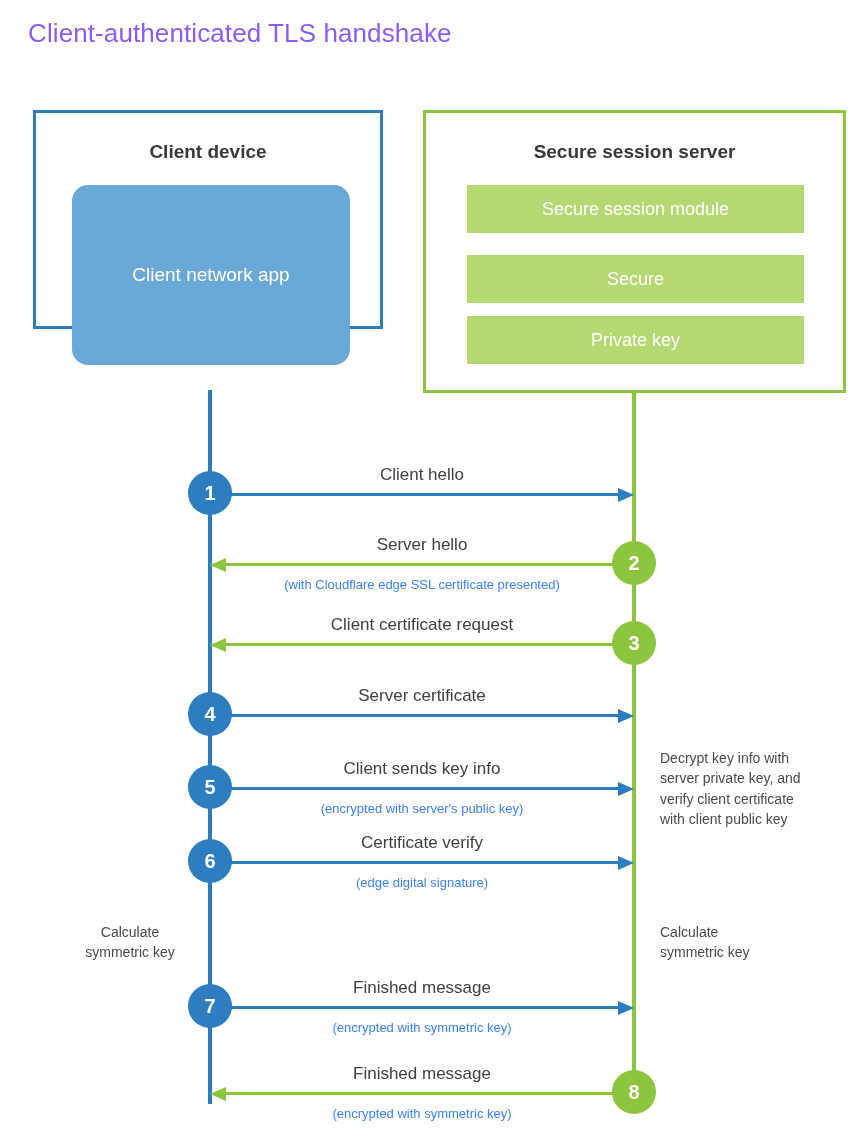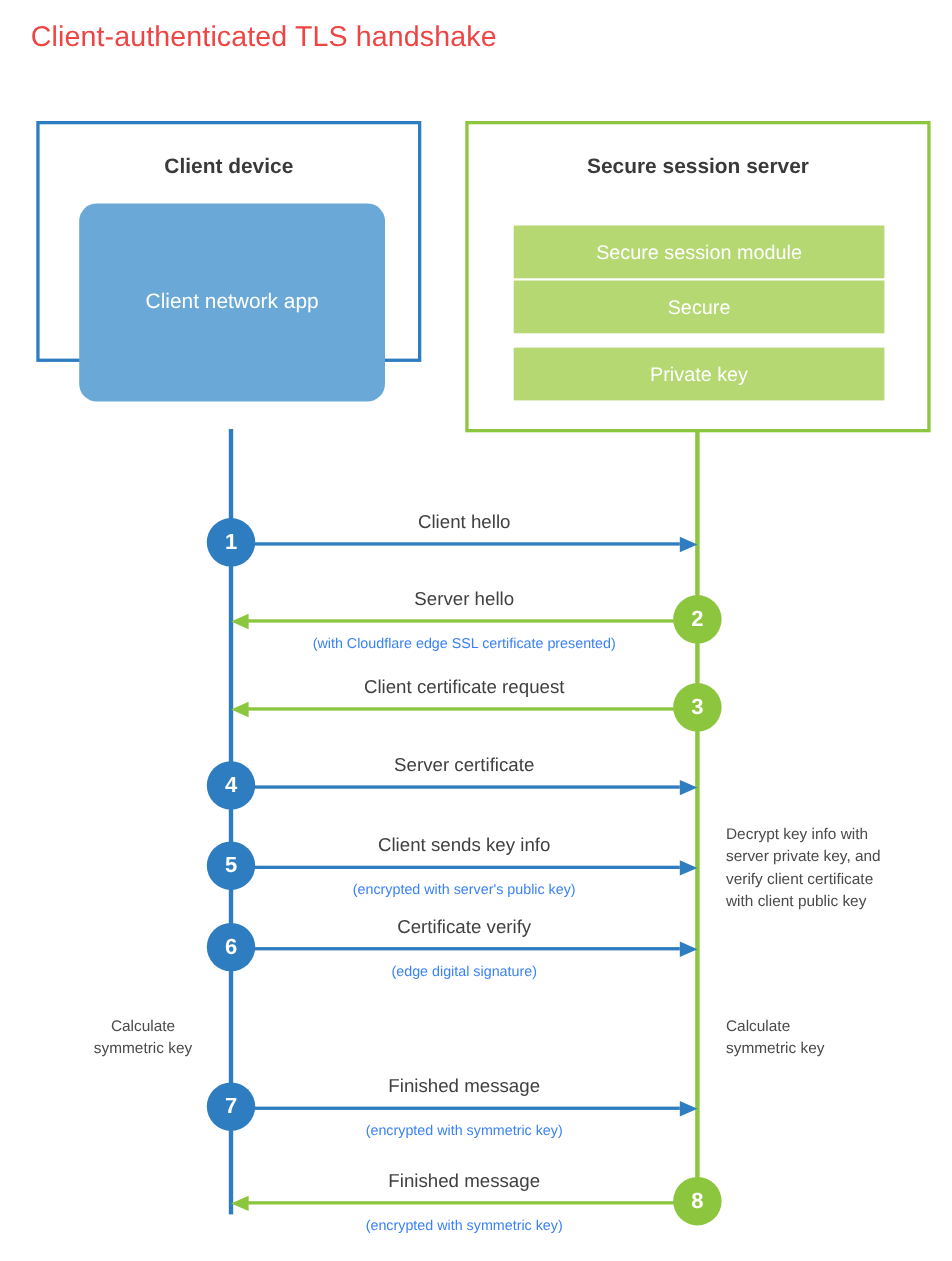--- a/index.html
+++ b/index.html
@@ -10,21 +10,21 @@
     overflow: hidden;
   }
   #stage { position: relative; width: 865px; height: 1146px; }
 
   
   .page-title {
     position: absolute;
     left: 28px; top: 18px;
     font-size: 26px;
     font-weight: 400;
-    color: #ef4444;
+    color: #8b5cf6;
     letter-spacing: 0.1px;
     white-space: nowrap;
     text-align: center;
   }
 
   
   .actor-box {
     position: absolute;
     background: #ffffff;
   }
@@ -68,21 +68,21 @@
     position: absolute;
     left: 41px;
     width: 337px; height: 48px;
     background: #b5d873;
     color: #ffffff;
     font-size: 18px;
     display: flex;
     align-items: center;
     justify-content: center;
   }
-  .server-bar.b0 { top: 92px; }
+  .server-bar.b0 { top: 72px; }
   .server-bar.b1 { top: 142px; }
   .server-bar.b2 { top: 203px; }
 
   
   .lifeline {
     position: absolute;
     width: 4px;
     top: 390px;
   }
   .lifeline.client { left: 208px; background: #2d7dc0; height: 714px; }

